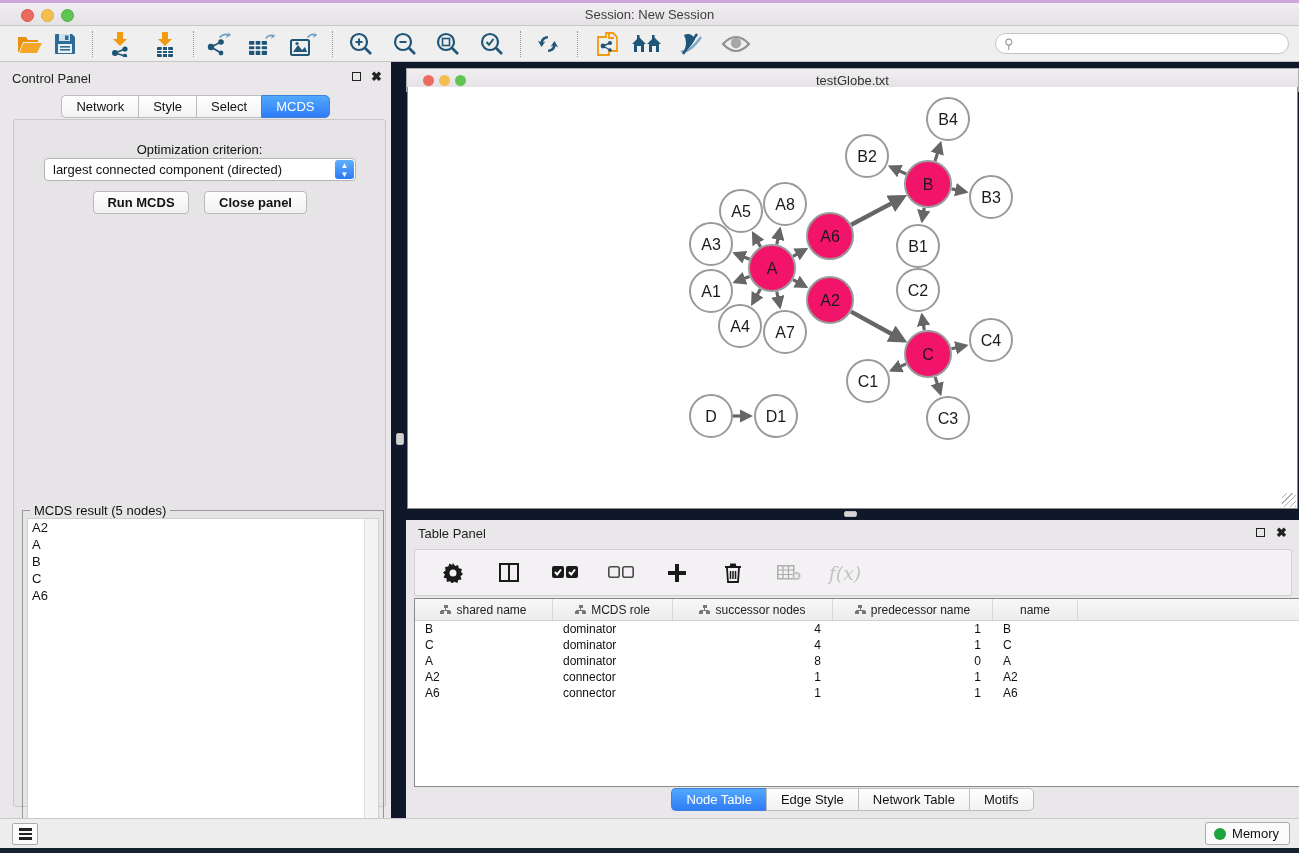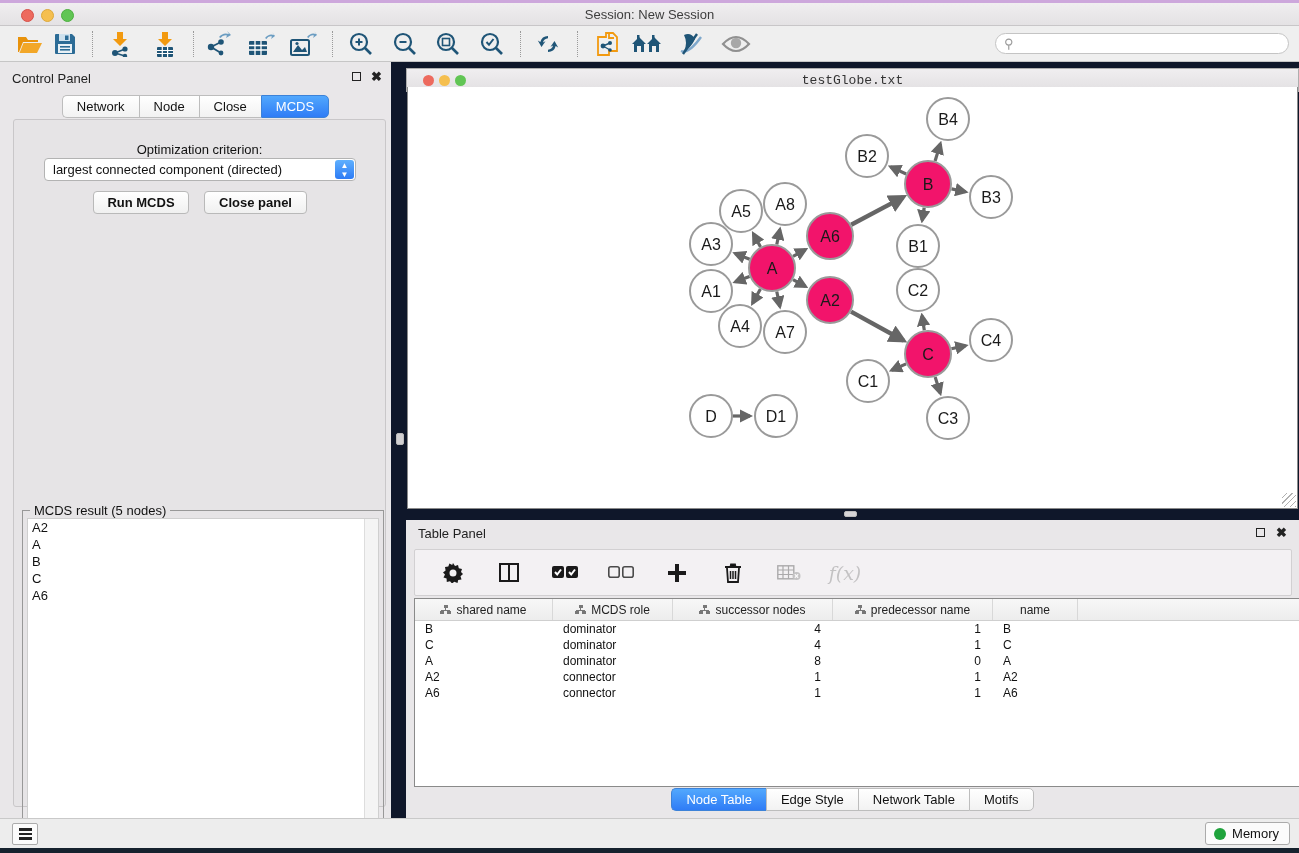--- a/index.html
+++ b/index.html
@@ -45,21 +45,21 @@
   .dropdown .dd-step { width:19px; height:19px; margin-right:1px; border-radius:3px; background:linear-gradient(#5fb0fe,#2d7bf5); color:#fff; font-size:8px; line-height:9px; text-align:center; padding-top:1px; }
   .cp-btn { position:absolute; top:71px; height:23px; background:linear-gradient(#ffffff,#f0f0f0); border:1px solid #b9b9b9; border-radius:4px; font-size:13px; color:#111; text-align:center; line-height:21px; cursor:pointer;font-weight:bold; }
   .mcds-group { position:absolute; left:8px; top:390px; width:362px; height:342px; border:1px solid #989898; }
   .mcds-legend { position:absolute; left:7px; top:-8px; background:#e6e4e6; padding:0 4px; font-size:13px; color:#111; }
   .mcds-list { position:absolute; left:4px; top:7px; right:4px; bottom:4px; background:#fff; border:1px solid #cfcfcf; overflow:hidden; }
   .mcds-scroll { position:absolute; right:0; top:0; bottom:0; width:14px; background:#f4f4f4; border-left:1px solid #ddd; }
   .mcds-item { font-size:13px; color:#111; padding:1px 0 1px 4px; line-height:15px; }
 
   
   .net-window { position:absolute; left:406px; top:63px; width:893px; height:447px; }
-  .net-titlebar { position:absolute; left:0; top:5px; width:100%; height:24px; background:linear-gradient(#f0eef0,#e2e0e2); border:1px solid #aeaeae; border-bottom:1px solid #b4b4b4;font-family:Liberation Mono, monospace; }
+  .net-titlebar { position:absolute; left:0; top:5px; width:100%; height:24px; background:linear-gradient(#f0eef0,#e2e0e2); border:1px solid #aeaeae; border-bottom:1px solid #b4b4b4; }
   .net-titlebar .title { position:absolute; left:0; right:0; top:4px; text-align:center; font-size:13px; color:#333; }
   .ntl { position:absolute; top:6px; width:11px; height:11px; border-radius:50%; }
   .net-canvas { position:absolute; left:1px; top:24px; width:891px; height:422px; background:#fff; border:1px solid #8a8a8a; border-top:none; }
   .resize-grip { position:absolute; right:1px; bottom:1px; width:14px; height:14px;
     background:repeating-linear-gradient(135deg, transparent 0 3px, #b0b0b0 3px 4px); }
   .vdiv-grip { position:absolute; left:396px; top:433px; width:8px; height:12px; background:#d2d0d2; border:1px solid #bbb; border-radius:2px; }
   .hdiv-grip { position:absolute; left:844px; top:511px; width:13px; height:6px; background:#d6d4d6; border:1px solid #bbb; border-radius:2px; }
 
   
   .table-panel { position:absolute; left:406px; top:520px; width:893px; height:298px; background:#e9e7e9; }
@@ -244,22 +244,22 @@
       <input type="text" placeholder="" style="">
     </div>
   </div>
 
   <div class="control-panel">
     <div class="cp-header panel-header-title">Control Panel</div>
     <div class="cp-float win-btn"></div>
     <div class="cp-close win-btn">✖</div>
     <div class="cp-tabs" id="cp-tabs">
         <div class="seg-tab">Network</div>
-        <div class="seg-tab">Node</div>
-        <div class="seg-tab">Close</div>
+        <div class="seg-tab">Style</div>
+        <div class="seg-tab">Select</div>
         <div class="seg-tab active">MCDS</div>
       </div>
     <div class="cp-inner">
       <div class="opt-label">Optimization criterion:</div>
       <div class="dropdown">
         <span class="dd-text">largest connected component (directed)</span>
         <span class="dd-step">▲<br>▼</span>
       </div>
       <div class="cp-btn" style="left:79px; width:96px;">Run MCDS</div>
       <div class="cp-btn" style="left:190px; width:103px;">Close panel</div>

